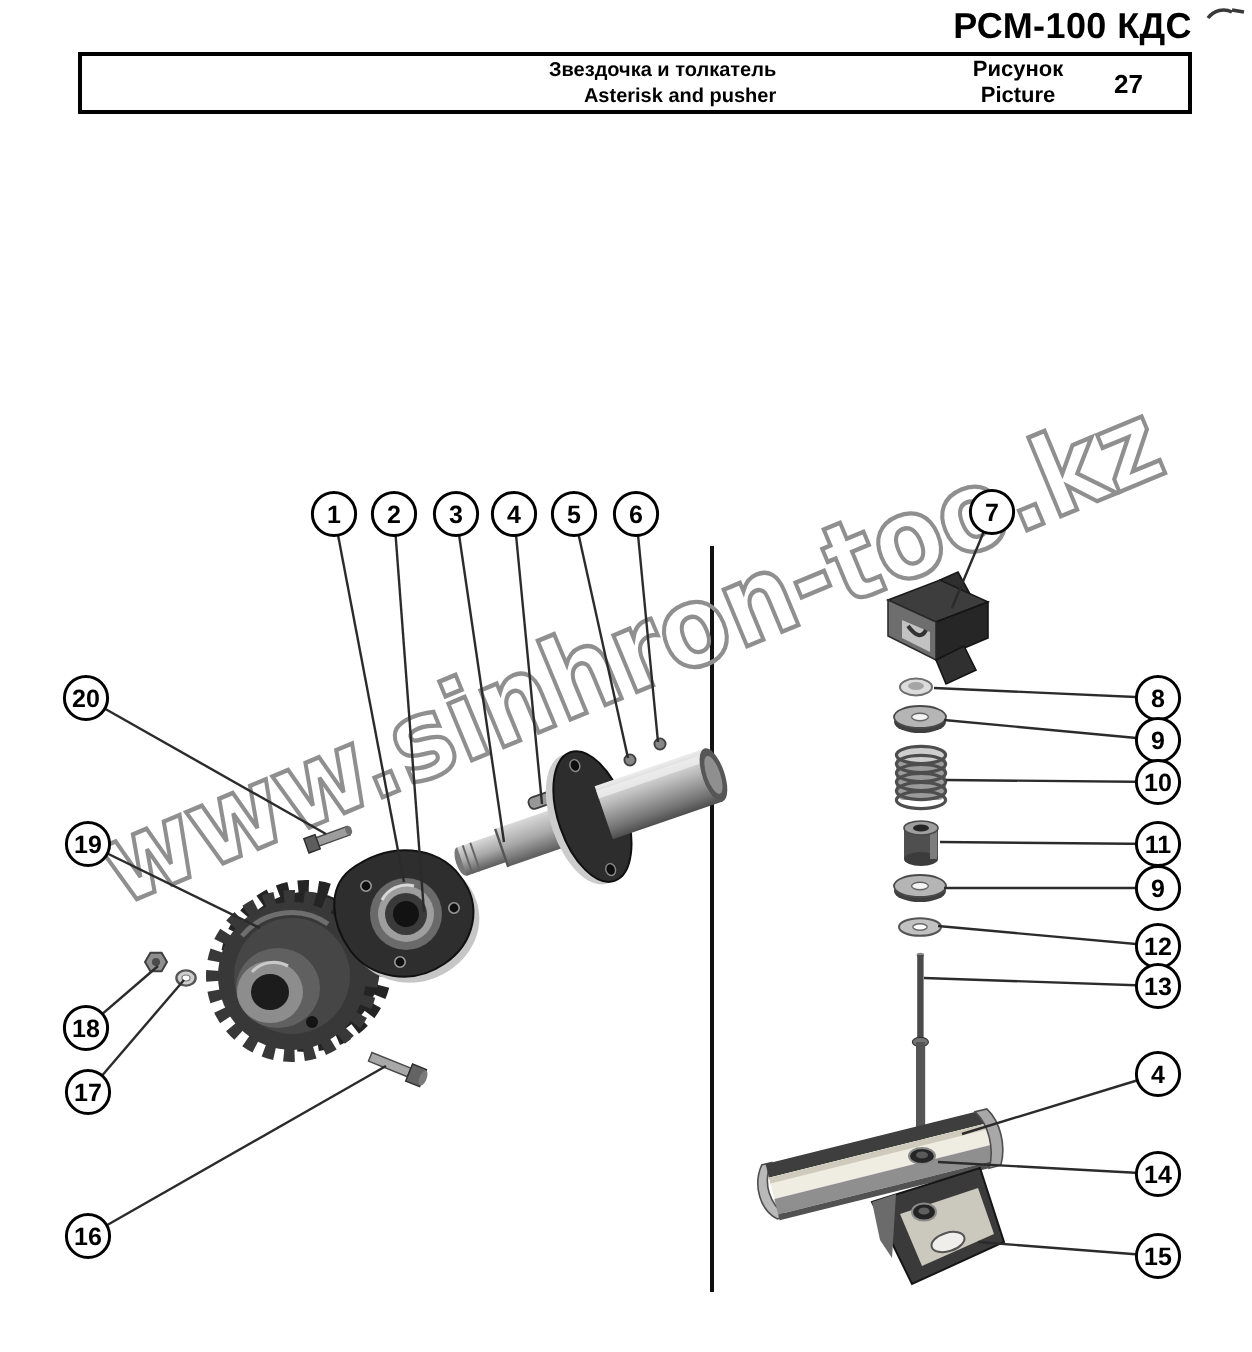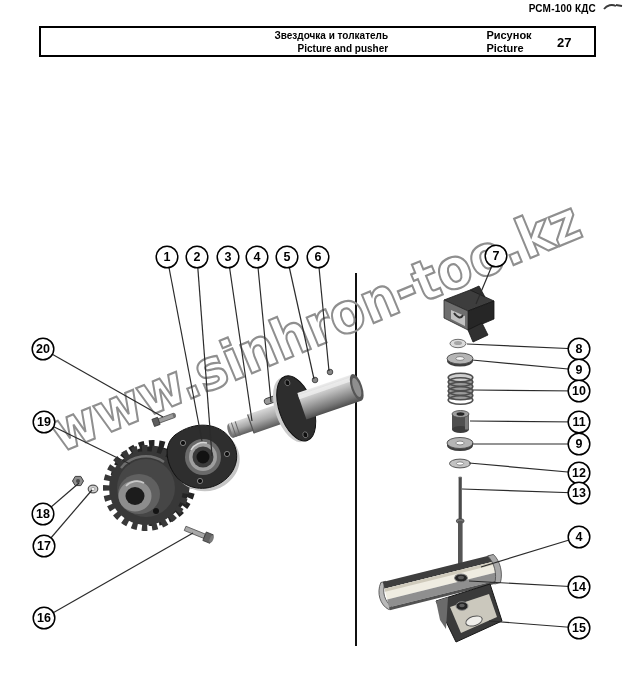--- a/index.html
+++ b/index.html
@@ -3,34 +3,34 @@
 <meta charset="utf-8">
 <style>
   html,body { margin:0; padding:0; }
   body {
     width:626px; height:676px; background:#ffffff;
     font-family:"Liberation Sans", sans-serif;
     position:relative; overflow:hidden; color:#000;
   }
   .doc-code {
     position:absolute; top:3px; right:30px;
-    font-size:10px; font-weight:bold; letter-spacing:0.2px;
+    font-size:18px; font-weight:bold; letter-spacing:0.2px;
   }
   .title-table {
     position:absolute; left:39px; top:26px; width:553px; height:27px;
     border:2px solid #000; background:#fff;
   }
   .title-center {
     position:absolute; left:52.5%; top:50%; transform:translate(-50%,-50%);
     text-align:right; font-size:10px; font-weight:bold; line-height:13px;
     white-space:nowrap;
   }
   .figure-label {
     position:absolute; left:468px; top:50%; transform:translate(-50%,-50%);
-    text-align:left; font-size:11px; font-weight:bold; line-height:13px;
+    text-align:center; font-size:11px; font-weight:bold; line-height:13px;
     white-space:nowrap;
   }
   .figure-number {
     position:absolute; left:516px; top:50%; transform:translateY(-50%);
     font-size:13px; font-weight:bold;
   }
   svg#diagram-svg { position:absolute; left:0; top:0; }
   .callout-num {
     font-family:"Liberation Sans", sans-serif;
     font-size:12.5px; font-weight:bold;
@@ -43,21 +43,21 @@
 </head>
 <body>
 
 <div class="page">
 
   <div class="doc-code">РСМ-100 КДС</div>
 
   <div class="title-table">
     <div class="title-center">
       <div>Звездочка и толкатель</div>
-      <div>Picture and pusher</div>
+      <div>Asterisk and pusher</div>
     </div>
     <div class="figure-label">
       <div>Рисунок</div>
       <div>Picture</div>
     </div>
     <div class="figure-number">27</div>
   </div>
 
   <svg id="diagram-svg" width="626" height="676" viewBox="0 0 626 676" xmlns="http://www.w3.org/2000/svg">
     <defs>

